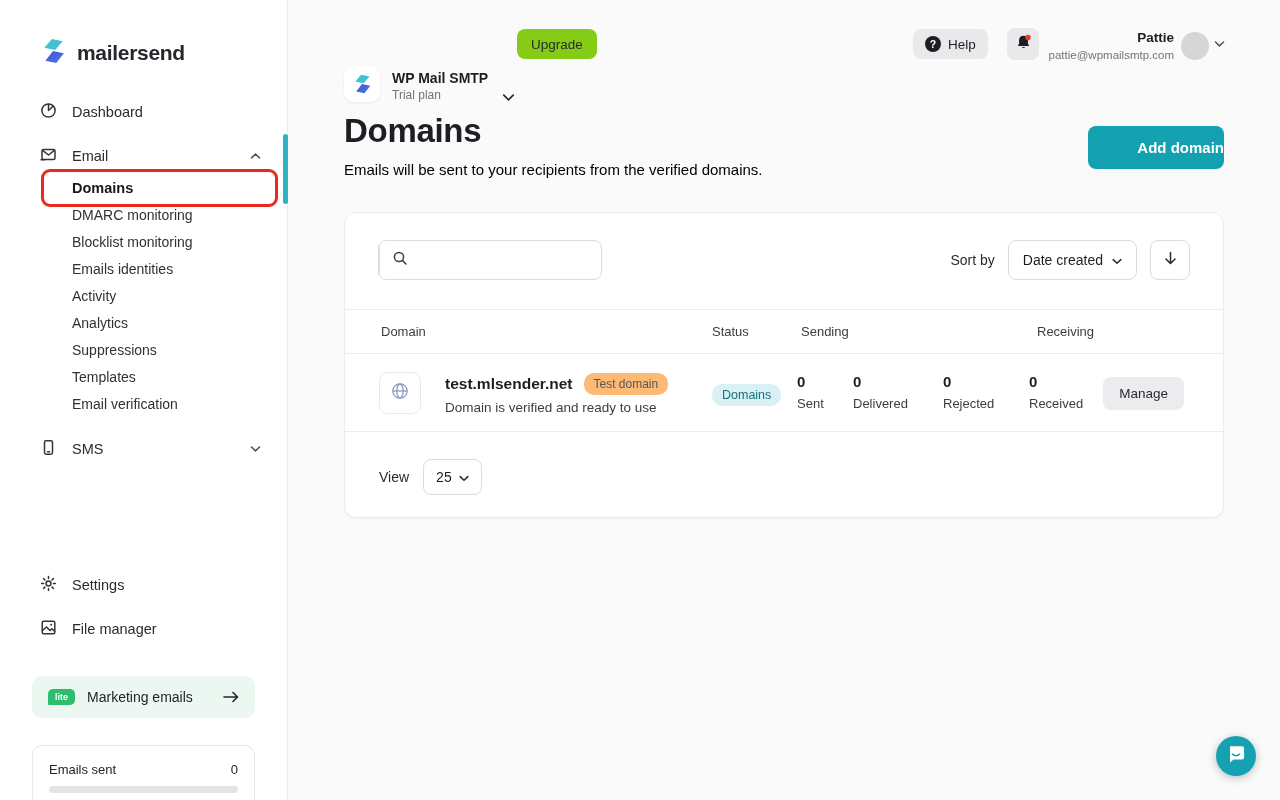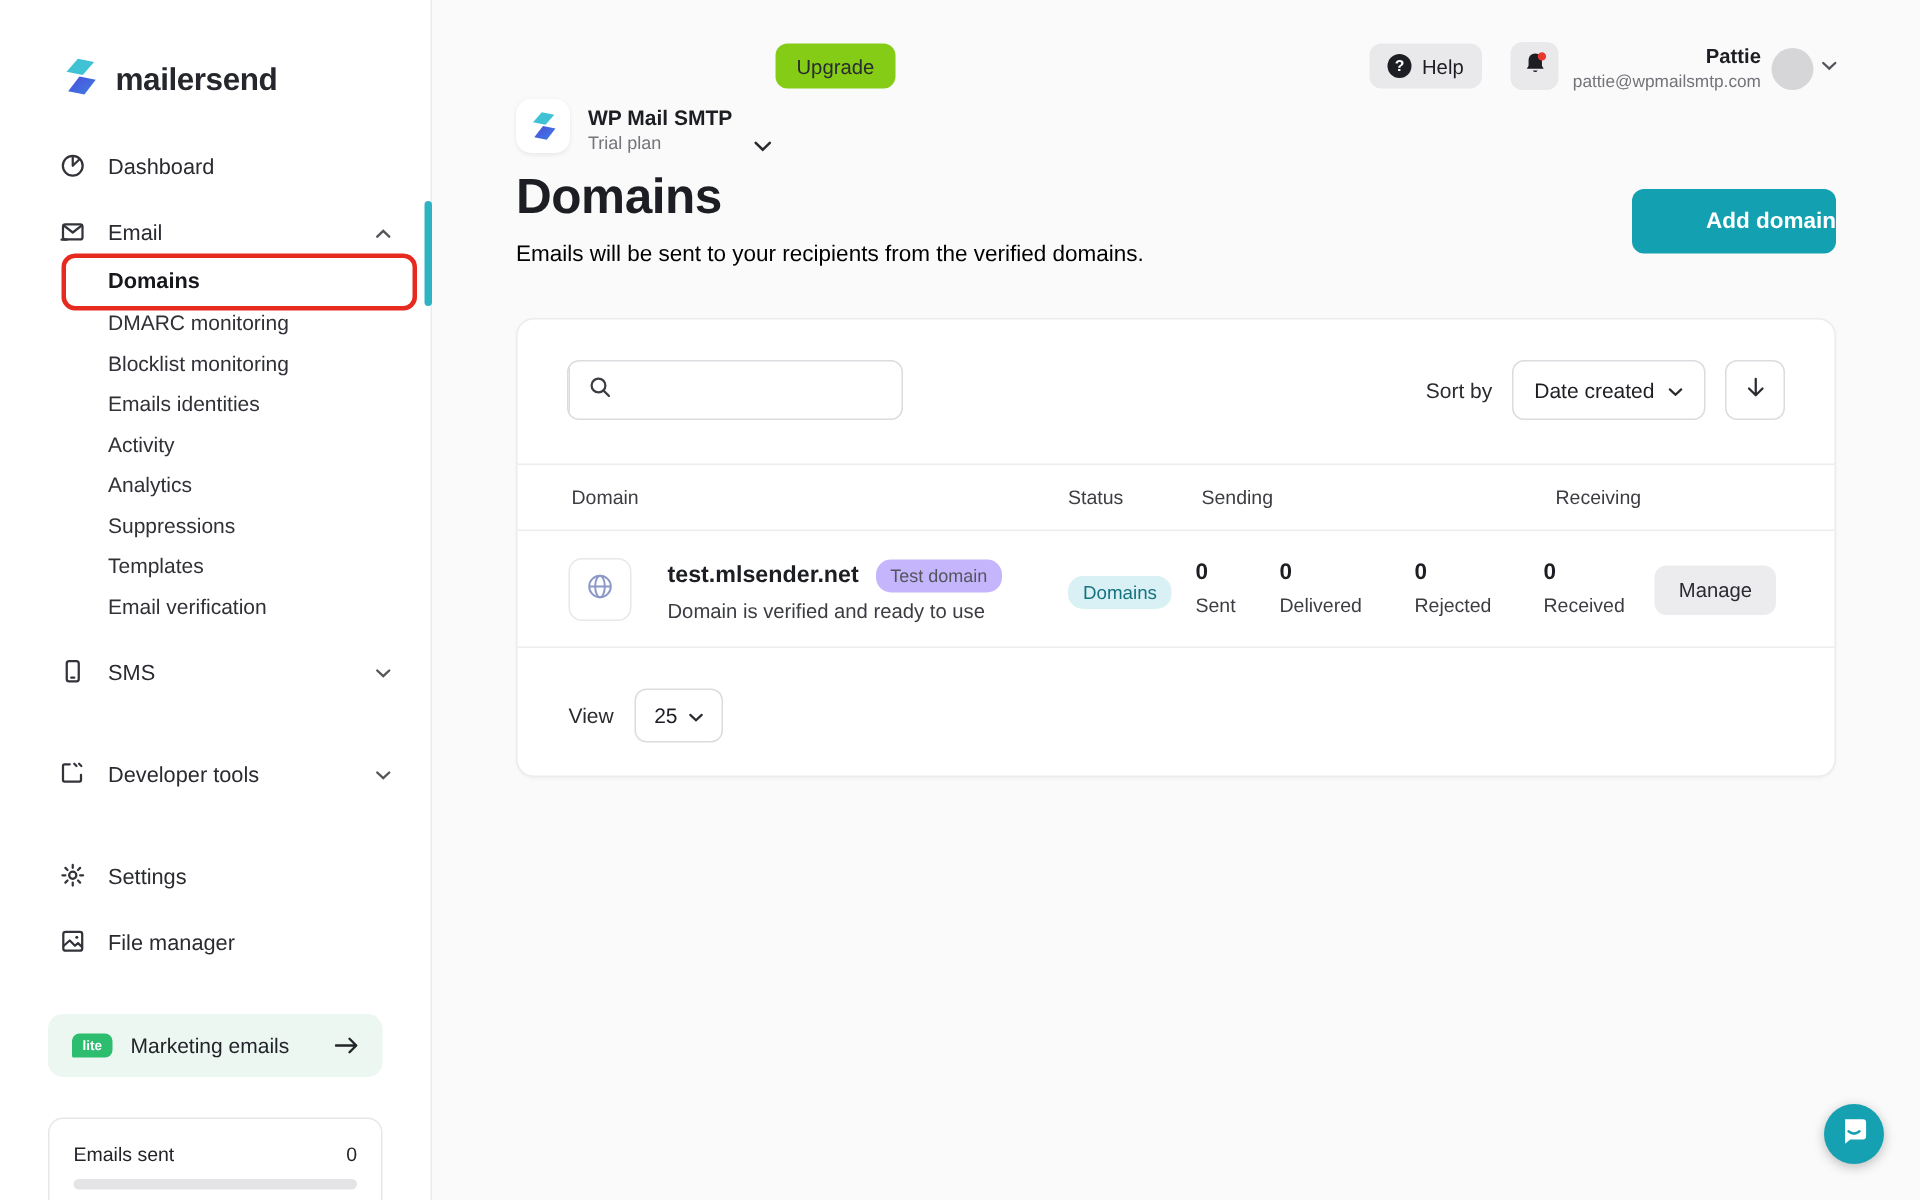--- a/index.html
+++ b/index.html
@@ -59,21 +59,21 @@
   .sort-dir-btn { width:40px; height:40px; background:#fff; border:1px solid #dcdce0; border-radius:8px; display:flex; align-items:center; justify-content:center; cursor:pointer; }
 
   .thead { position:absolute; left:0; top:96px; width:100%; height:45px; border-top:1px solid #ededf0; border-bottom:1px solid #ededf0; }
   .th { position:absolute; top:14px; font-size:13px; color:#3c3d43; }
   .th-domain { left:36px; } .th-status { left:367px; } .th-sending { left:456px; } .th-receiving { left:692px; }
 
   .trow { position:absolute; left:0; top:141px; width:100%; height:78px; border-bottom:1px solid #ededf0; }
   .globe-box { position:absolute; left:34px; top:18px; width:42px; height:42px; border:1px solid #e8e8ea; border-radius:9px; display:flex; align-items:center; justify-content:center; }
   .domain-line { position:absolute; left:100px; top:19px; display:flex; align-items:center; gap:11px; }
   .domain-name { font-size:15.5px; font-weight:700; color:#1d1e23; }
-  .tag-badge { background:#c4b5fd; border-radius:10px; padding:4px 10px; font-size:12px; color:#55565c; }
+  .tag-badge { background:#fdba74; border-radius:10px; padding:4px 10px; font-size:12px; color:#55565c; }
   .domain-desc { position:absolute; left:100px; top:46px; font-size:13.5px; color:#3c3d43; }
   .status-badge { position:absolute; left:367px; top:30px; background:#d9f1f5; color:#15727f; border-radius:10px; padding:4px 10px; font-size:12.5px; font-weight:500; }
   .stat { position:absolute; top:19px; }
   .stat-value { font-size:15px; font-weight:700; color:#1d1e23; }
   .stat-label { font-size:13px; color:#3c3d43; margin-top:6px; }
   .stat-sent { left:452px; } .stat-delivered { left:508px; } .stat-rejected { left:598px; } .stat-received { left:684px; }
   .manage-btn { position:absolute; right:39px; top:23px; height:33px; padding:0 16px; background:#ececef; border:none; border-radius:8px; font-family:inherit; font-size:13.5px; color:#2a2b30; cursor:pointer; }
 
   .view-row { position:absolute; left:34px; top:246px; display:flex; align-items:center; gap:14px; }
   .view-label { font-size:14px; color:#2a2b30; }
@@ -147,34 +147,20 @@
       </svg>
     </span>
     <span class="nav-label">SMS</span>
     <span class="chev">
       <svg width="11" height="8" viewBox="0 0 11 8" fill="none" stroke="#55565c" stroke-width="1.6" stroke-linecap="round">
           <polyline points="1.5,2 5.5,5.8 9.5,2"></polyline>
         </svg>
     </span>
   </div>
 
-  <div class="navitem" style="top:504px">
-    <span>
-      <svg width="17" height="17" viewBox="0 0 17 17" fill="none" stroke="#33343a" stroke-width="1.5" stroke-linecap="round" stroke-linejoin="round">
-        <path d="M6.5 2.5 H3 a1 1 0 0 0 -1 1 V13 a1 1 0 0 0 1 1 H13 a1 1 0 0 0 1 -1 V9.5"></path>
-        <path d="M9.5 2.2 L11 3.7 M12.7 2.2 L14.2 3.7"></path>
-      </svg>
-    </span>
-    <span class="nav-label">Developer tools</span>
-    <span class="chev">
-      <svg width="11" height="8" viewBox="0 0 11 8" fill="none" stroke="#55565c" stroke-width="1.6" stroke-linecap="round">
-          <polyline points="1.5,2 5.5,5.8 9.5,2"></polyline>
-        </svg>
-    </span>
-  </div>
 
   <div class="navitem" style="top:572px">
     <span>
       <svg width="17" height="17" viewBox="0 0 17 17" fill="none" stroke="#33343a" stroke-width="1.5" stroke-linecap="round">
         <circle cx="8.5" cy="8.5" r="2.4"></circle>
         <path d="M8.5 1.6 v2 M8.5 13.4 v2 M1.6 8.5 h2 M13.4 8.5 h2 M3.6 3.6 l1.4 1.4 M12 12 l1.4 1.4 M13.4 3.6 L12 5 M5 12 l-1.4 1.4"></path>
       </svg>
     </span>
     <span class="nav-label">Settings</span>
   </div>

